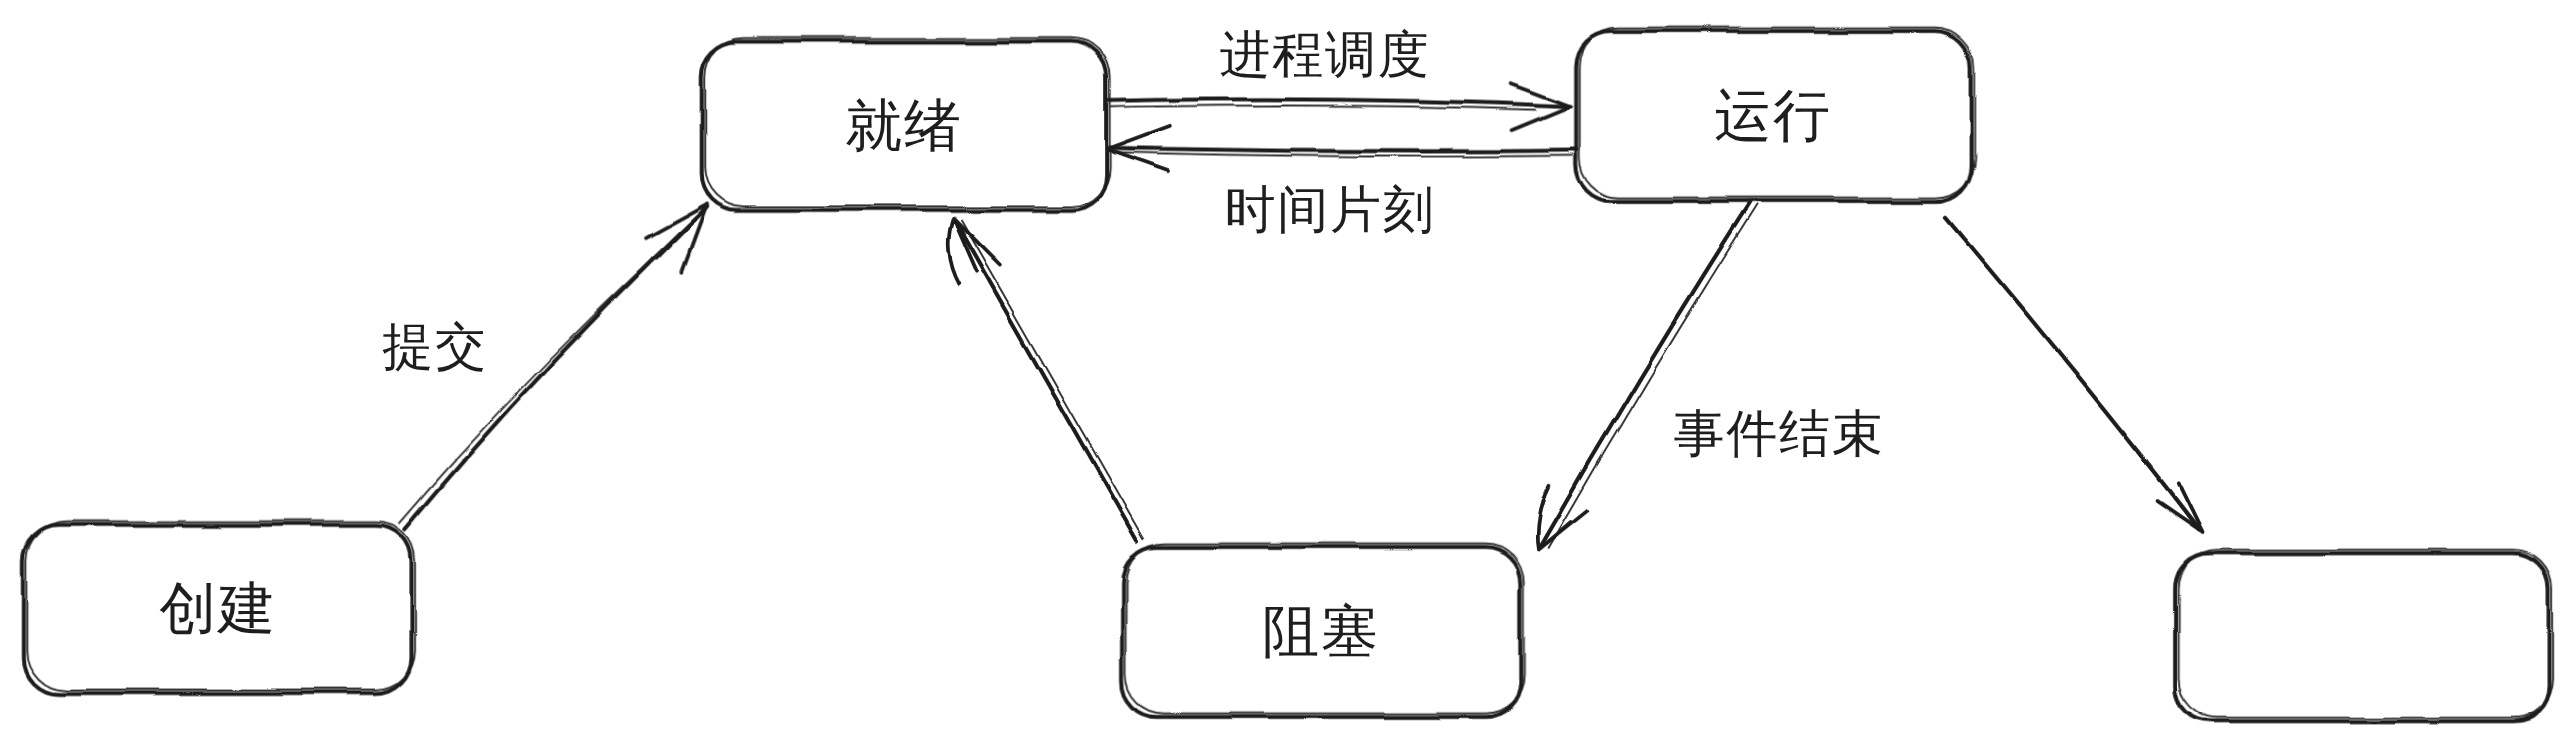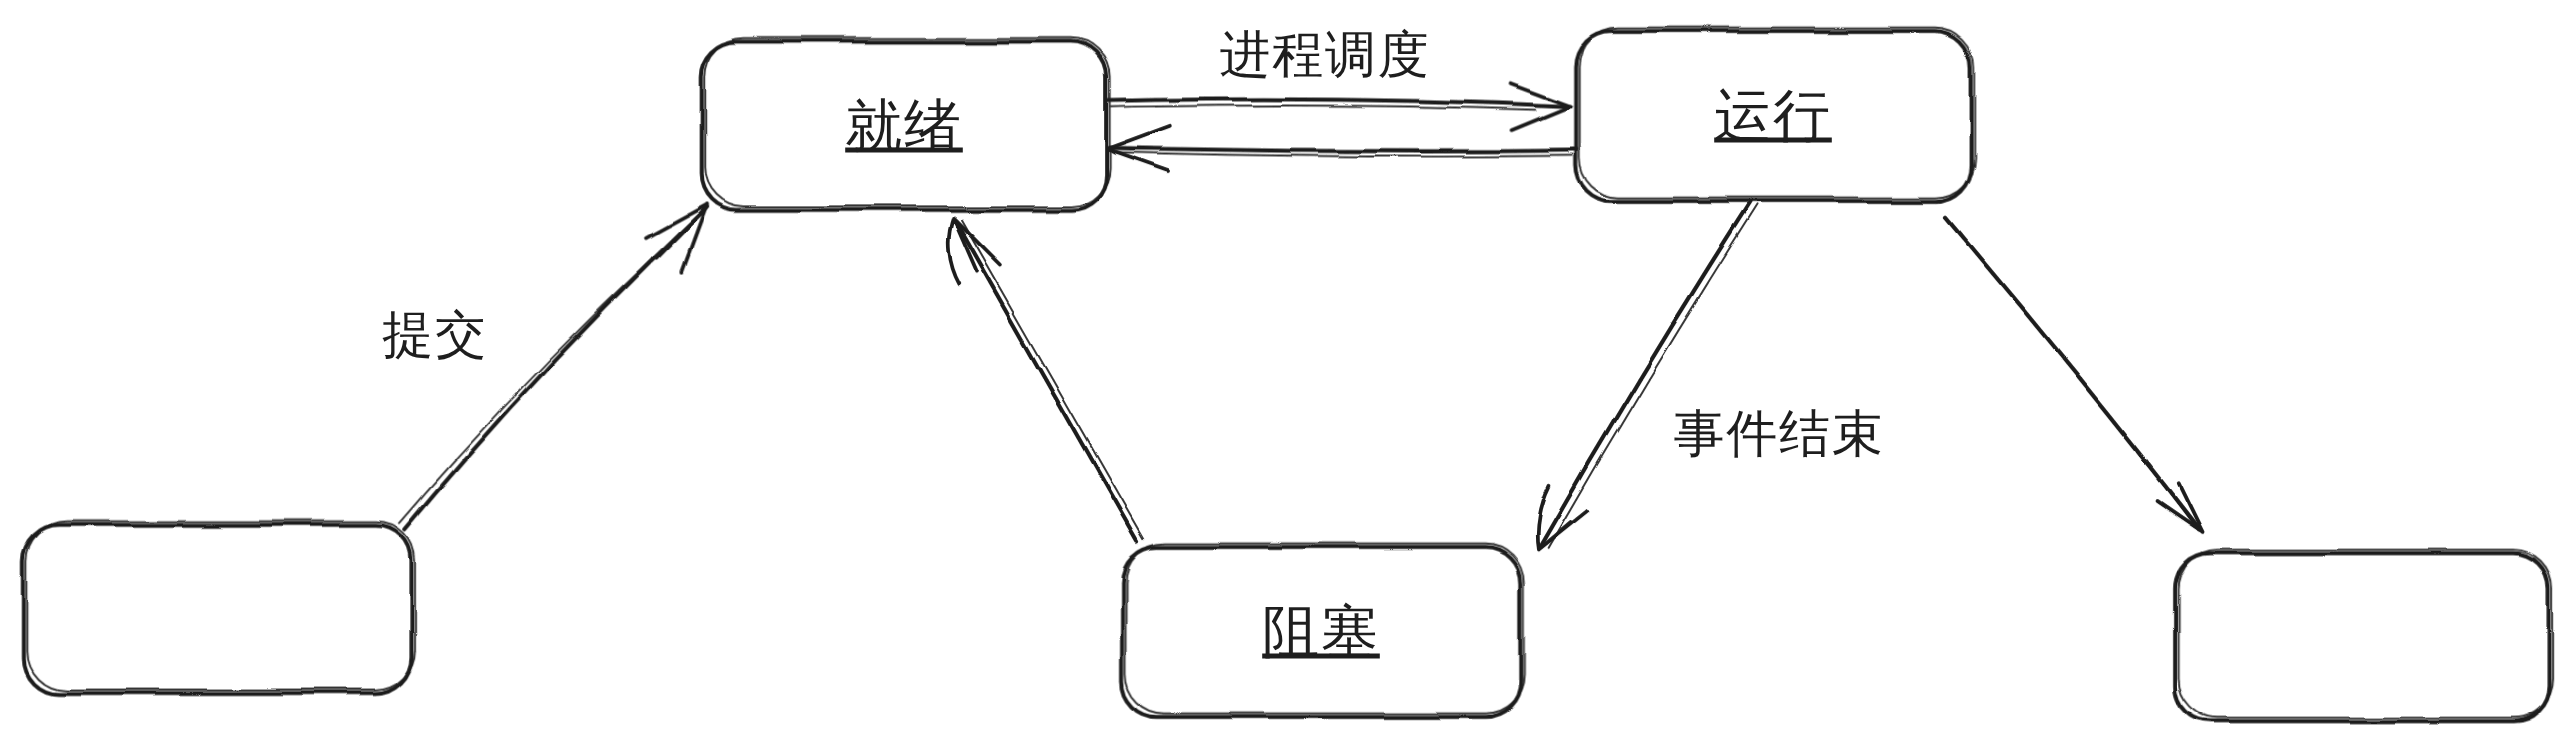--- a/index.html
+++ b/index.html
@@ -16,21 +16,21 @@
   .ink .head{stroke-width:4.2;}
   .lbl{
     position:absolute;
     transform:translate(-50%,-50%);
     white-space:nowrap;
     color:#1e1e1e;
     letter-spacing:1.8px;
     user-select:none;
     text-align:right;
   }
-  .node-lbl{font-size:57px;text-decoration:underline;}
+  .node-lbl{font-size:57px;}
   .edge-lbl{font-size:51px;}
 </style>
 </head>
 <body>
 
 <div class="canvas">
 
   <svg viewBox="0 0 2911 844" xmlns="http://www.w3.org/2000/svg">
     <defs>
       <filter id="rough" x="-3%" y="-12%" width="106%" height="124%">
@@ -97,30 +97,32 @@
       </g>
 
       <g>
         <path class="main" d="M2199 246 Q2350 424 2485 598"></path>
         <path class="echo" d="M2416 512 Q2452 556 2481 596"></path>
         <path class="head" d="M2489 601 L2462 546 M2489 601 L2438 566"></path>
       </g>
     </g>
   </svg>
 
+  <div class="lbl node-lbl" style="left:218px;top:609px">创建</div>
 
   <div class="lbl node-lbl" style="left:904px;top:126px">就绪</div>
 
   <div class="lbl node-lbl" style="left:1321px;top:632px">阻塞</div>
 
   <div class="lbl node-lbl" style="left:1773px;top:116px">运行</div>
 
 
-  <div class="lbl edge-lbl" style="left:435px;top:335px">提交</div>
+  <div class="lbl edge-lbl" style="left:435px;top:347px">提交</div>
 
   <div class="lbl edge-lbl" style="left:1325px;top:55px">进程调度</div>
 
+  <div class="lbl edge-lbl" style="left:1330px;top:210px">时间片刻</div>
 
   <div class="lbl edge-lbl" style="left:1779px;top:434px">事件结束</div>
 
 
 </div>
 
 
 </body></html>

